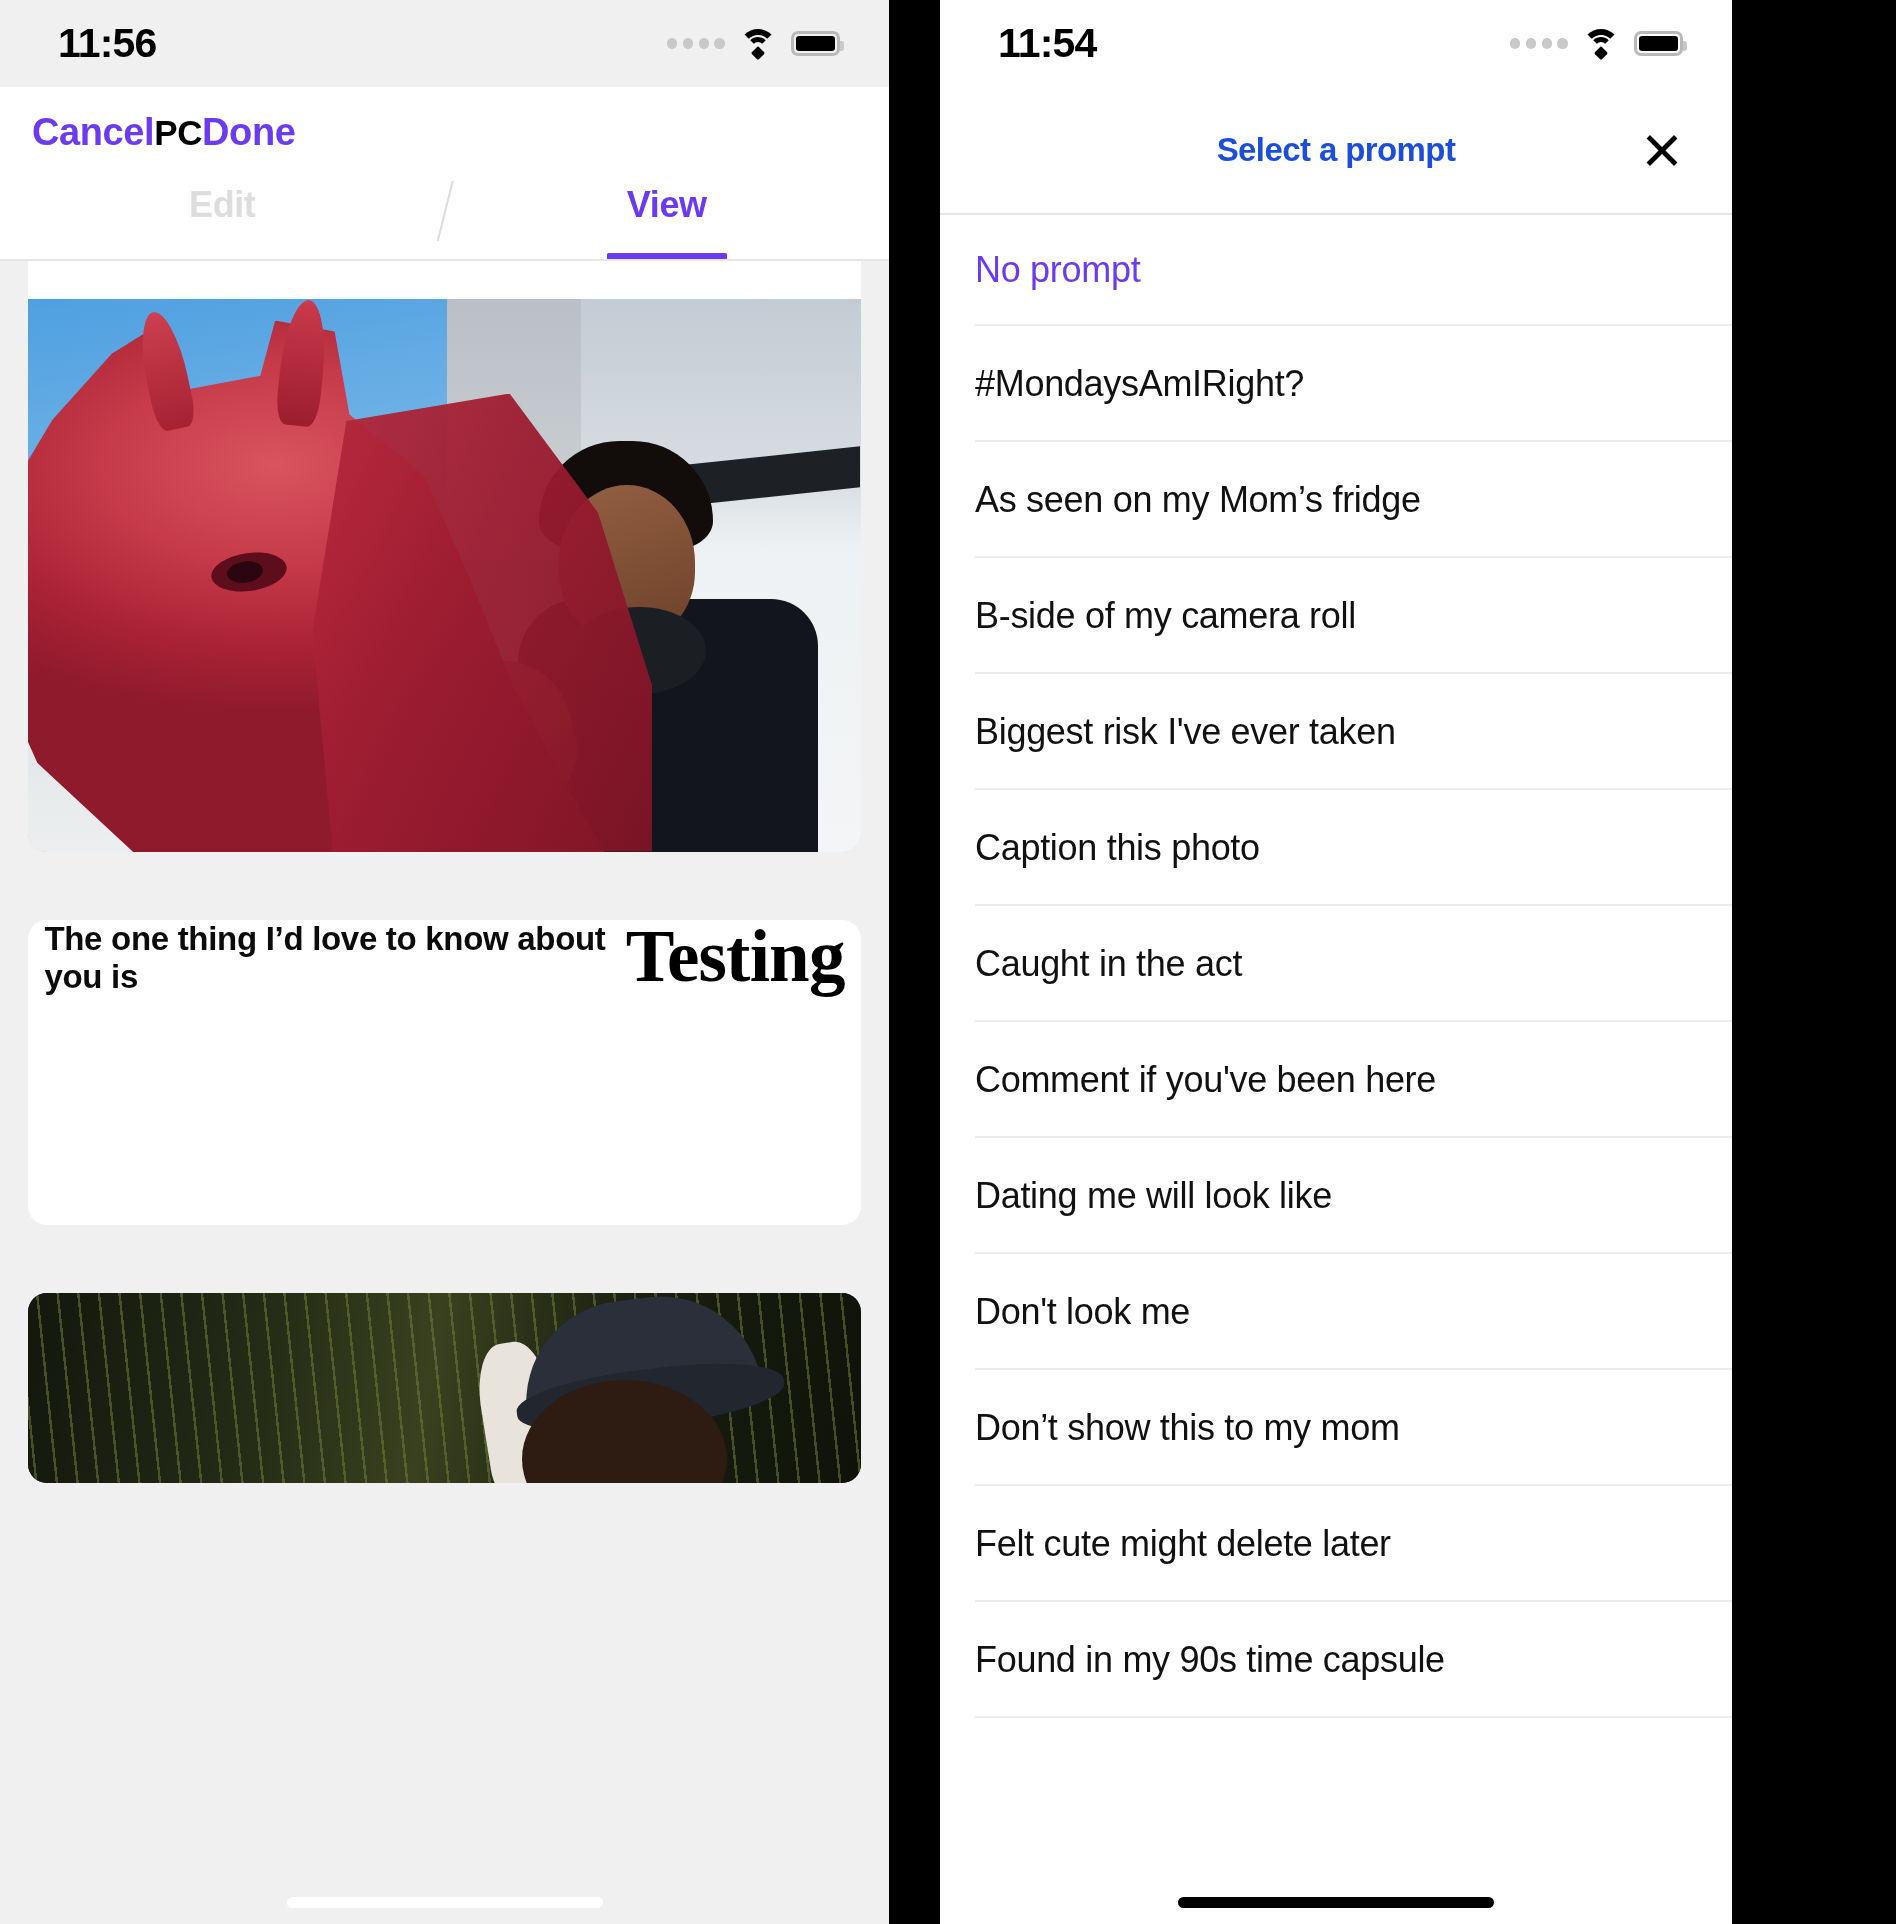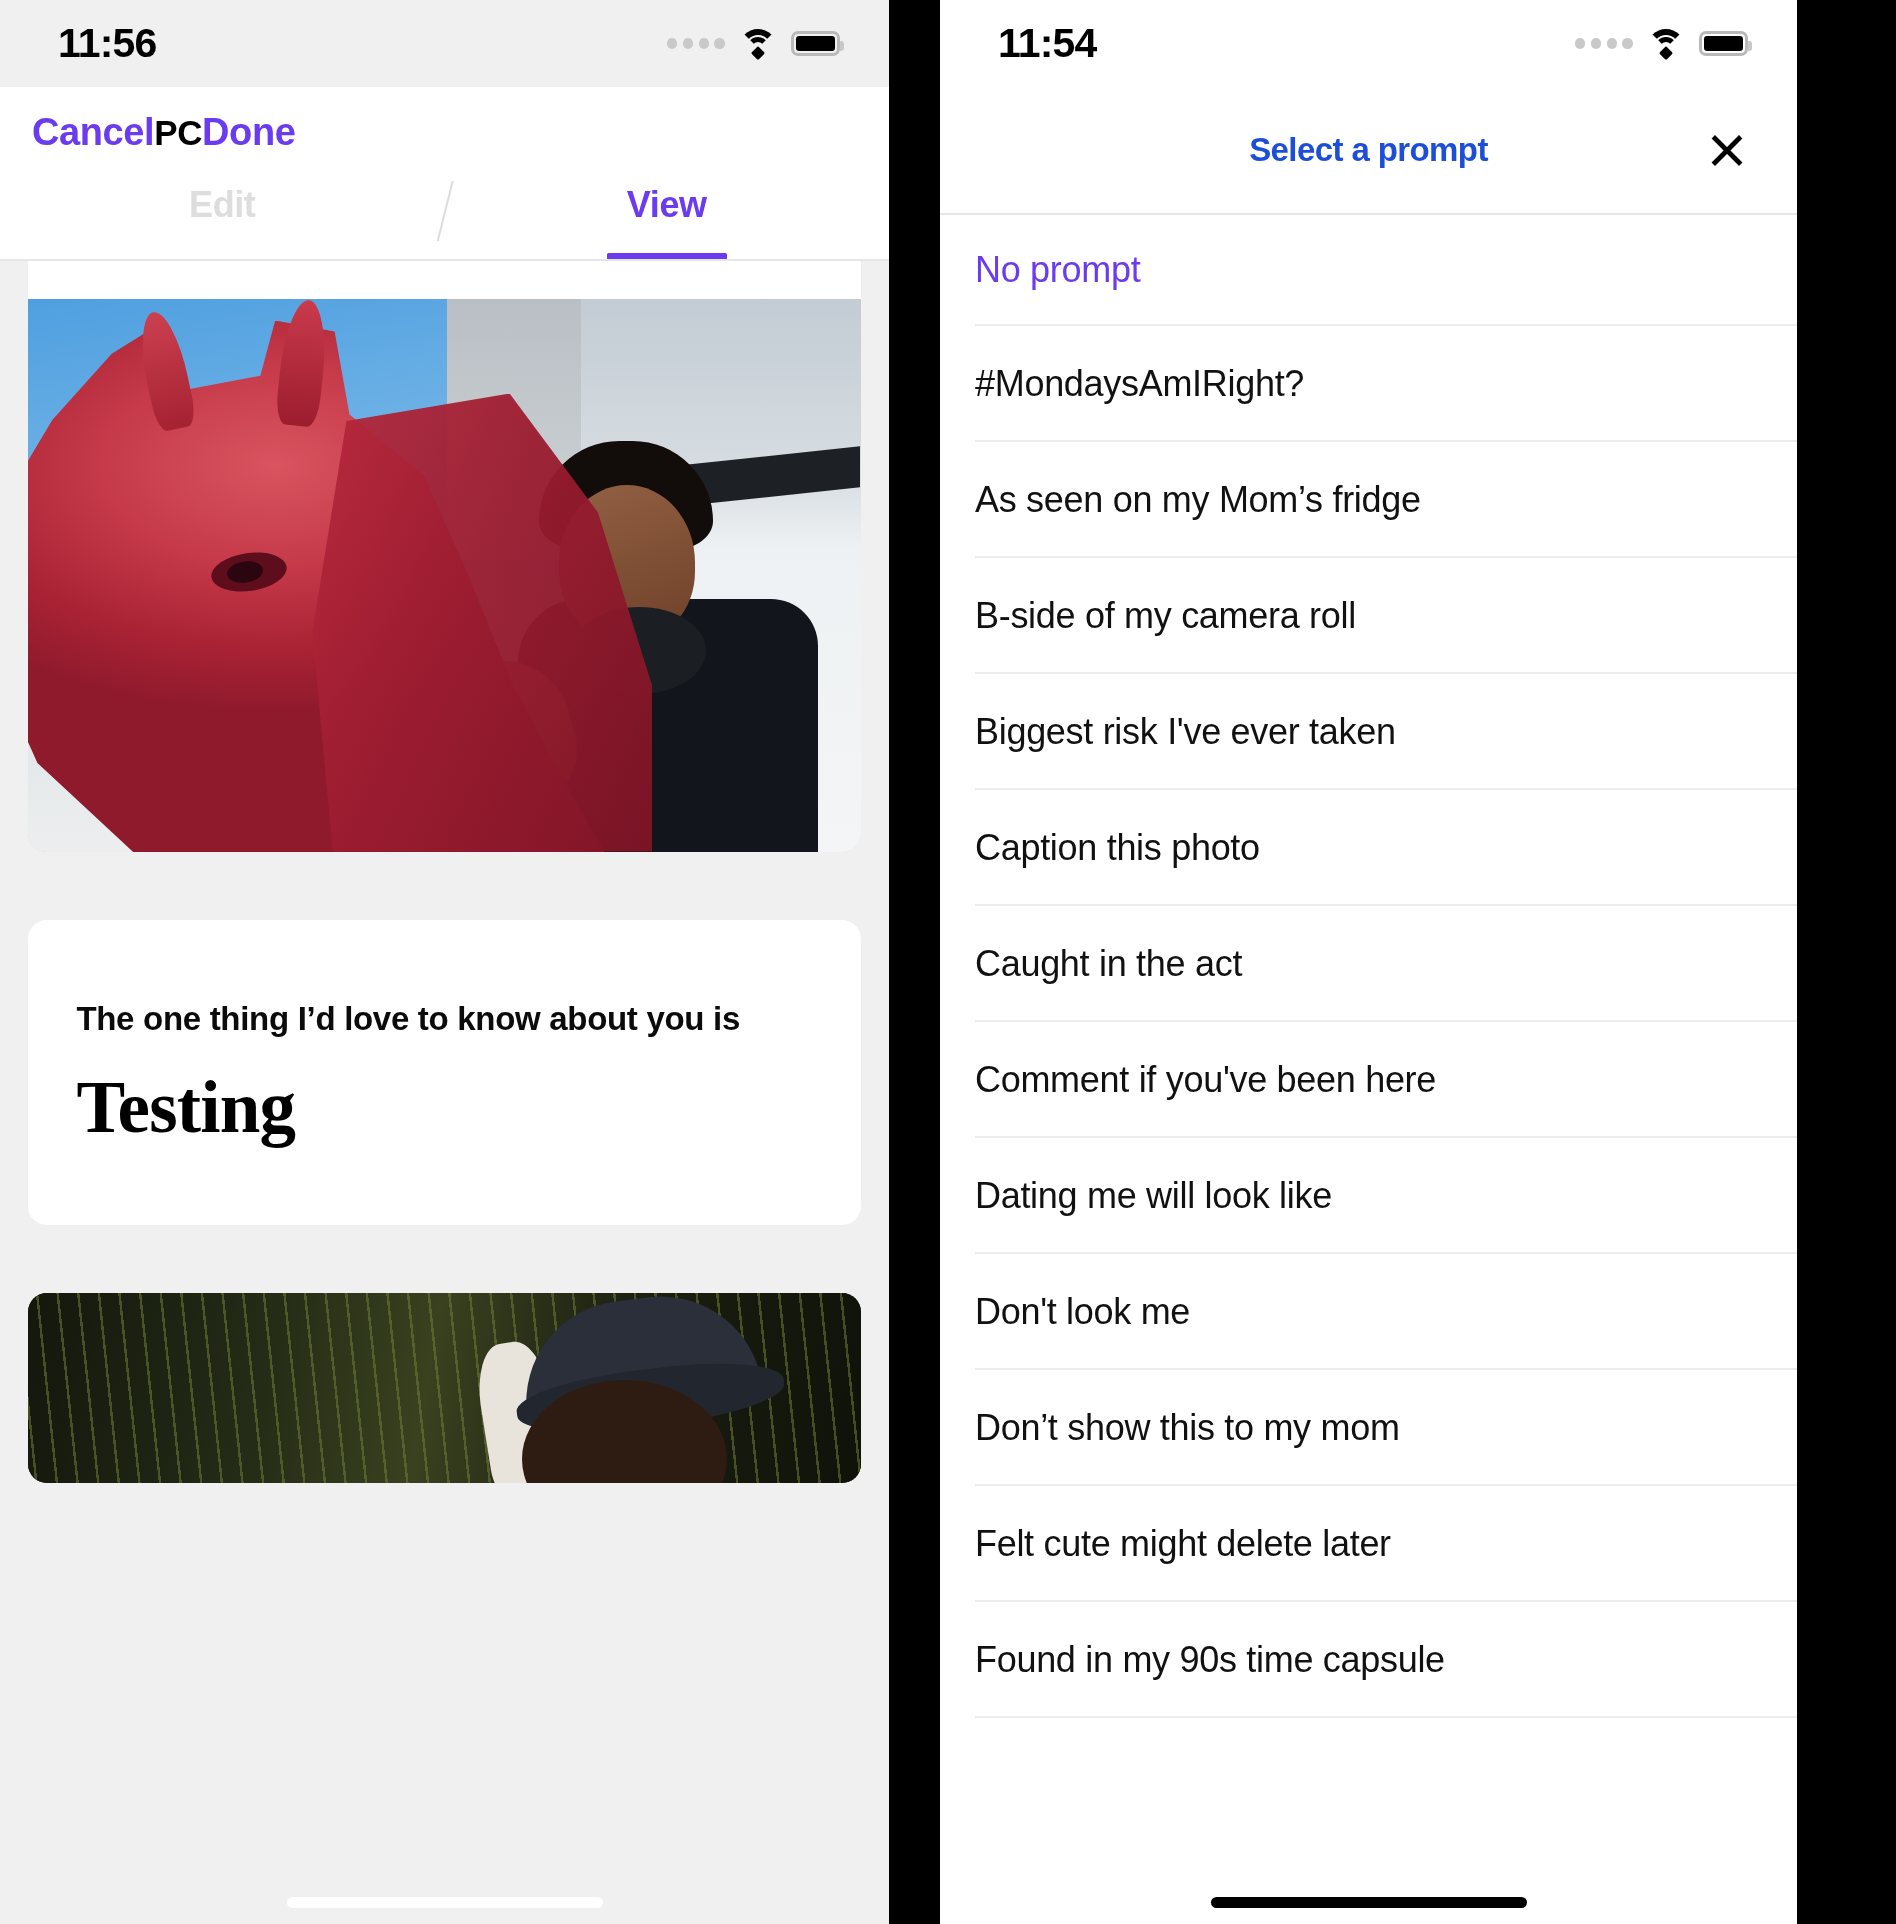--- a/index.html
+++ b/index.html
@@ -9,21 +9,21 @@
     font-family:"Liberation Sans", sans-serif;
     overflow:hidden;
     position:relative;
   }
 
   
   .screens{display:flex;width:1896px;height:1925px;background:#000;}
   .phone{position:relative;height:1925px;background:#ffffff;overflow:hidden;}
   .phone-left{width:889px;background:#f0f0f0;}
   .gap{width:51px;background:#000;flex:0 0 51px;}
-  .phone-right{width:857px;background:#ffffff;}
+  .phone-right{width:792px;background:#ffffff;}
   .tail{flex:1;background:#000;}
 
   
   .statusbar{
     height:87px;display:flex;align-items:center;
     justify-content:space-between;padding:0 49px 0 58px;
     position:relative;z-index:5;
   }
   .sb-time{font-size:41px;font-weight:600;letter-spacing:-0.8px;color:#000;line-height:1;}
   .sb-icons{display:flex;align-items:center;gap:14.2px;}
@@ -89,21 +89,21 @@
   .horse-ear1{position:absolute;left:117px;top:12.6px;width:41px;height:119px;background:linear-gradient(180deg,#cc4050,#a52232);border-radius:60% 60% 30% 30%/70% 70% 30% 30%;transform:rotate(-12deg);}
   .horse-ear2{position:absolute;left:253px;top:1.6px;width:43px;height:126px;background:linear-gradient(180deg,#c93a4c,#9c1d2e);border-radius:60% 60% 30% 30%/70% 70% 30% 30%;transform:rotate(6deg);}
   
   .person{position:absolute;left:482px;top:142px;width:316px;height:411px;}
   .p-hair{position:absolute;left:28.4px;top:0;width:174px;height:111px;background:#120d0a;border-radius:87px 87px 30% 30%;}
   .p-face{position:absolute;left:49px;top:44px;width:136px;height:155px;background:linear-gradient(160deg,#936043,#6e4129);border-radius:50% 50% 44% 44%;}
   .p-coat{position:absolute;left:8px;top:158px;width:300px;height:253px;background:#12161c;border-radius:63px 47px 0 0;}
   .p-scarf{position:absolute;left:62px;top:166px;width:134px;height:87px;background:#1b1f24;border-radius:50%;}
   .p-hand{position:absolute;left:-87px;top:221px;width:150px;height:150px;background:linear-gradient(150deg,#a3714f,#7d4e31);border-radius:46% 46% 38% 38%;transform:rotate(-14deg);}
 
-  .card-text{margin-top:68px;height:305px;padding:0 48px;display:flex;flex-direction:column;justify-content:center;}
+  .card-text{margin-top:68px;height:305px;padding:0 16px;display:flex;flex-direction:row;justify-content:center;}
   .prompt-label{font-size:33px;font-weight:700;color:#0b0b0b;letter-spacing:-0.3px;margin-bottom:33px;}
   .prompt-answer{font-family:"Liberation Serif", serif;font-size:73px;font-weight:700;color:#000;line-height:1;letter-spacing:-0.8px;}
 
   .card-photo2{margin-top:68px;height:190px;border-radius:19px;position:relative;overflow:hidden;background:#1a1d12;}
   .p2-bg{position:absolute;inset:0;background:
       linear-gradient(100deg,#13170d 0%,#242b16 28%,#39411f 48%,#1b2011 70%,#0e1209 100%);}
   .p2-grass{position:absolute;inset:0;opacity:.55;background:
       repeating-linear-gradient(84deg,transparent 0 7.1px,#6f7d37 7.1px 9.5px,transparent 9.5px 20.5px);}
   .p2-cap{position:absolute;right:103px;top:6.3px;width:237px;height:119px;background:#2b2f3a;border-radius:119px 119px 20.5px 20.5px;transform:rotate(-7deg);}
   .p2-brim{position:absolute;right:76px;top:76px;width:269px;height:57px;background:#22262f;border-radius:46%;transform:rotate(-7deg);}

